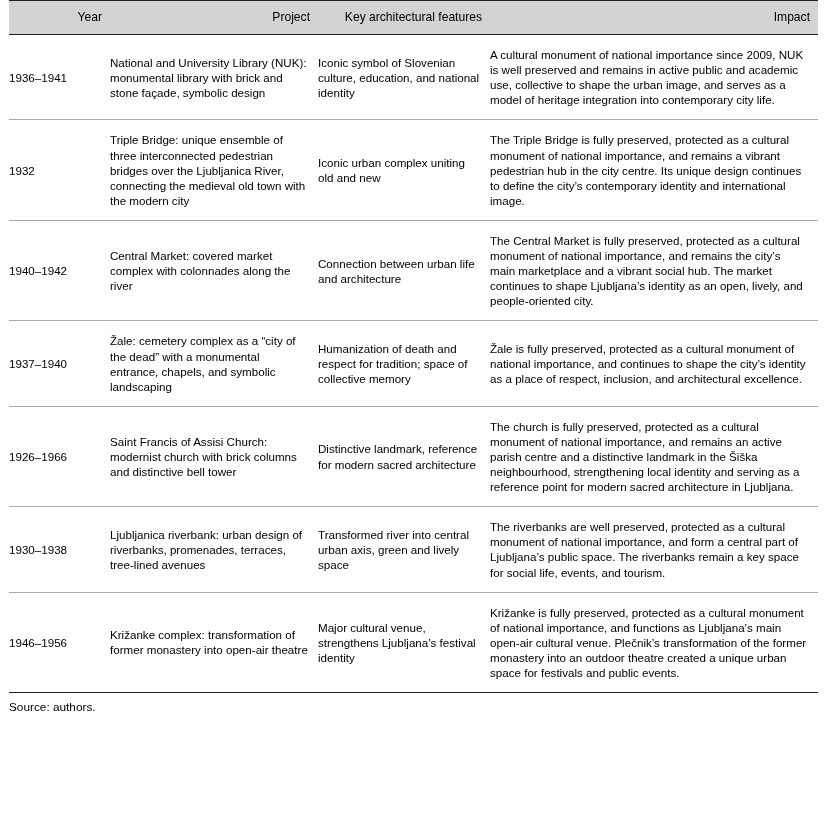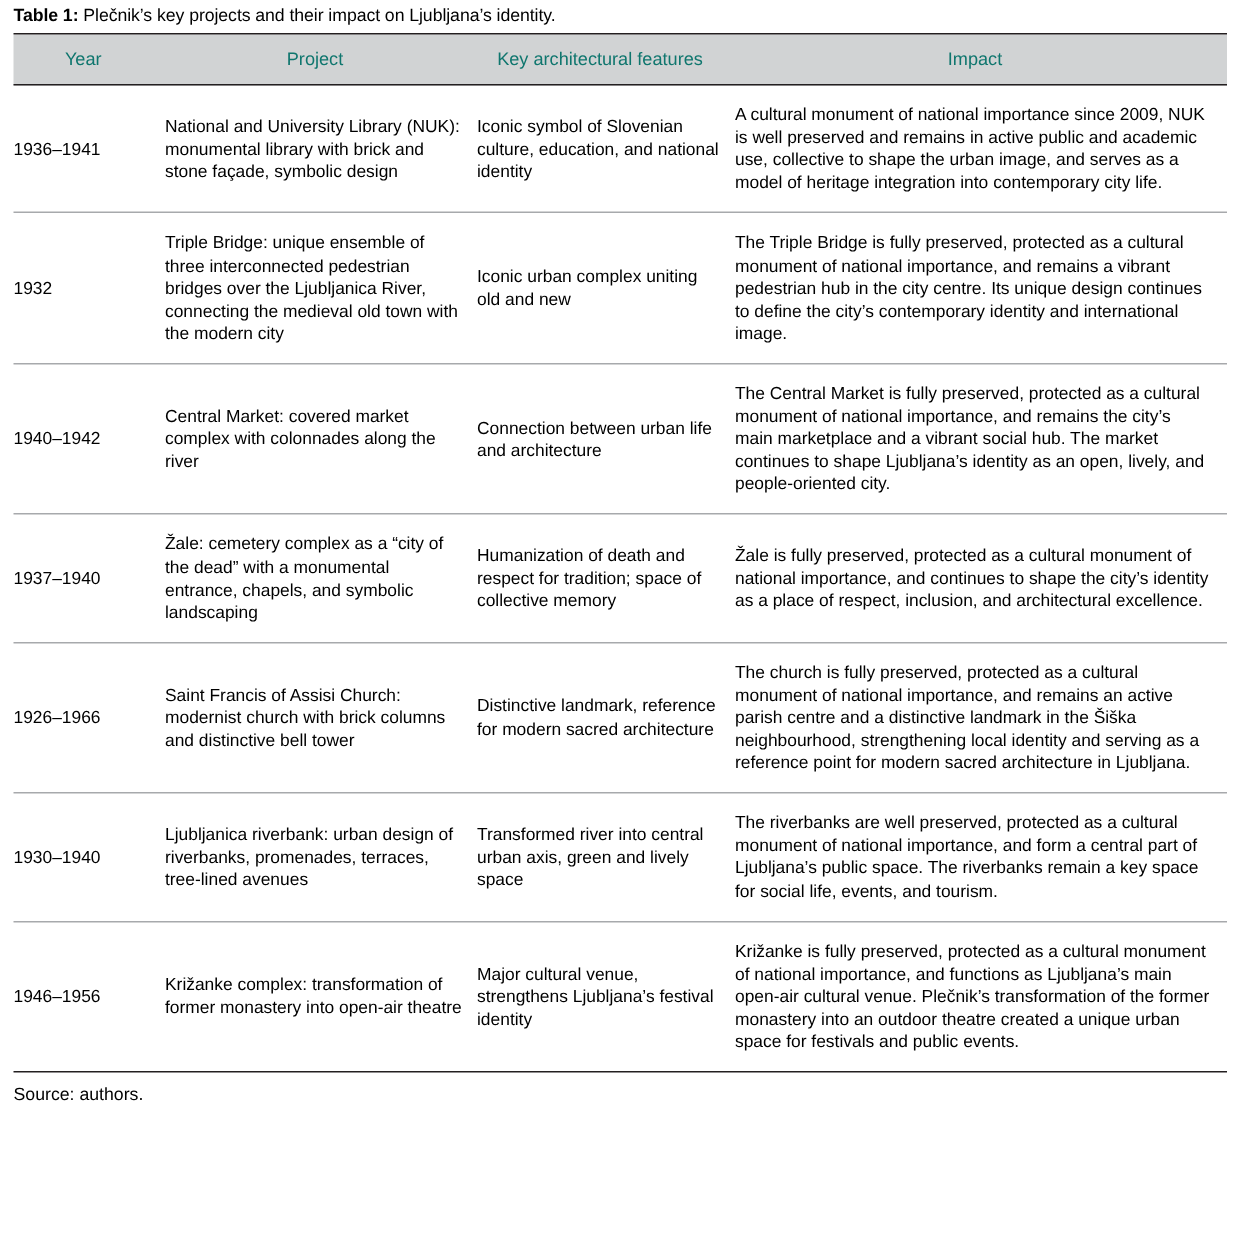--- a/index.html
+++ b/index.html
@@ -45,29 +45,29 @@
     width: 809px;
     border-collapse: collapse;
     table-layout: fixed;
     font-size: 11.6px;
     line-height: 15.1px;
   }
 
   table.tbl thead th {
     background: #d1d3d4;
     font-weight: normal;
-    text-align: center;
+    text-align: right;
     vertical-align: middle;
     padding: 9px 8px 9px 0;
     height: 30px;
     box-sizing: border-box;
     border-top: 1.6px solid #231f20;
     border-bottom: 1.4px solid #231f20;
     font-size: 12.1px;
-    color: #0f766e;
+    color: #000000;
   }
 
   table.tbl tbody td {
     vertical-align: middle;
     padding: 12px 10px 12px 0;
     border-bottom: 1.1px solid #a7a9ac;
     box-sizing: border-box;
     color: #000;
   }
   table.tbl tbody tr:last-child td {
@@ -96,23 +96,20 @@
     line-height: 16px;
     padding: 6px 16px 0 9px;
     color: #000;
   }
 </style>
 </head>
 <body>
 
 <div class="page">
 
-  <div class="caption">
-    <span class="cap-label">Table 1:</span><span> Plečnik’s key projects and their impact on Ljubljana’s identity.</span>
-  </div>
 
   <div class="table-wrap">
     <table class="tbl">
       <colgroup>
         <col class="c-year">
         <col class="c-project">
         <col class="c-feat">
         <col class="c-impact">
       </colgroup>
       <thead>
@@ -154,21 +151,21 @@
         </tr>
 
         <tr>
           <td class="td-year">1926–1966</td>
           <td class="td-project">Saint Francis of Assisi Church: modernist church with brick columns and distinctive bell tower</td>
           <td class="td-feat">Distinctive landmark, reference for modern sacred architecture</td>
           <td class="td-impact">The church is fully preserved, protected as a cultural monument of national importance, and remains an active parish centre and a distinctive landmark in the Šiška neighbourhood, strengthening local identity and serving as a reference point for modern sacred architecture in Ljubljana.</td>
         </tr>
 
         <tr>
-          <td class="td-year">1930–1940</td>
+          <td class="td-year">1930–1938</td>
           <td class="td-project">Ljubljanica riverbank: urban design of riverbanks, promenades, terraces, tree-lined avenues</td>
           <td class="td-feat">Transformed river into central urban axis, green and lively space</td>
           <td class="td-impact">The riverbanks are well preserved, protected as a cultural monument of national importance, and form a central part of Ljubljana’s public space. The riverbanks remain a key space for social life, events, and tourism.</td>
         </tr>
 
         <tr>
           <td class="td-year">1946–1956</td>
           <td class="td-project">Križanke complex: transformation of former monastery into open-air theatre</td>
           <td class="td-feat">Major cultural venue, strengthens Ljubljana’s festival identity</td>
           <td class="td-impact">Križanke is fully preserved, protected as a cultural monument of national importance, and functions as Ljubljana’s main open-air cultural venue. Plečnik’s transformation of the former monastery into an outdoor theatre created a unique urban space for festivals and public events.</td>

